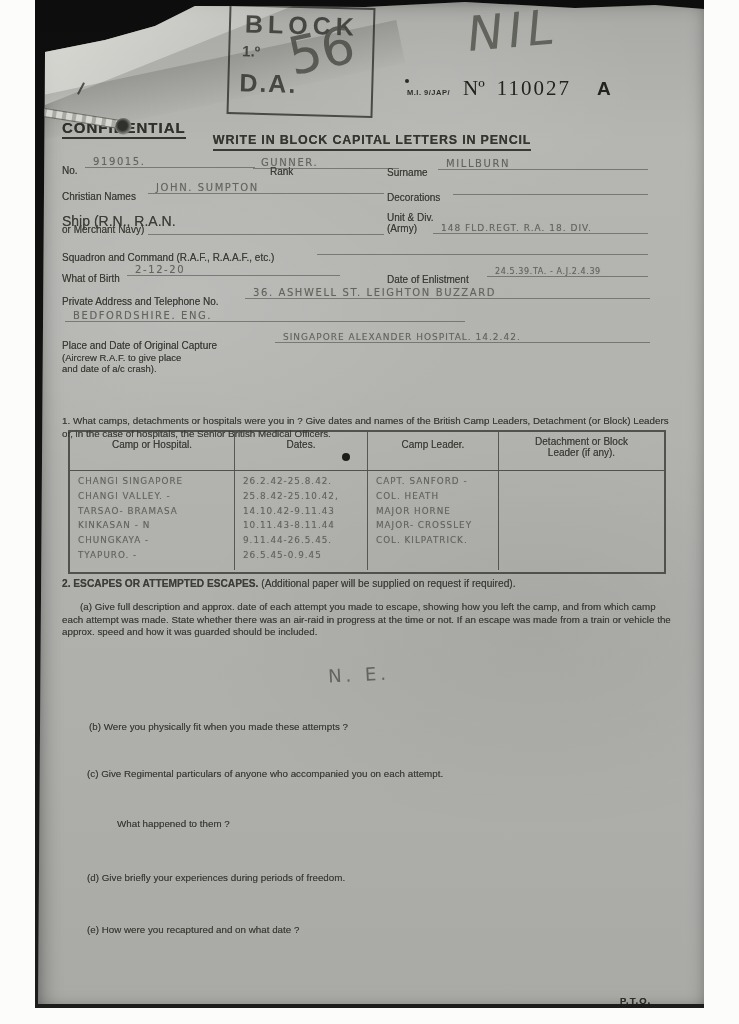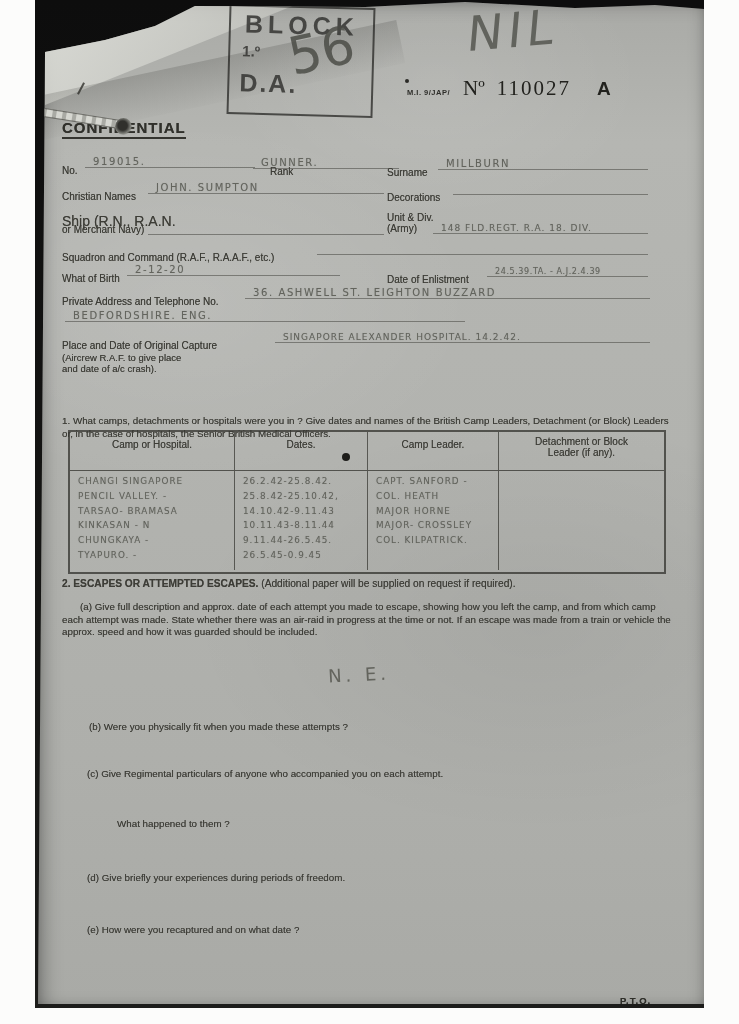--- a/index.html
+++ b/index.html
@@ -106,20 +106,23 @@
 
       <div class="mi9-dot"></div>
       <div class="mi9">M.I. 9/JAP/</div>
       <div class="serial">
         <span>Nº</span><span class="num">110027</span><span class="ltr">A</span>
       </div>
 
       <div class="string"></div>
       <div class="hole"></div>
 
+      <div class="title">
+        <span>WRITE IN BLOCK CAPITAL LETTERS IN PENCIL</span>
+      </div>
 
       <div class="lbl" style="left:27px;top:165px;">No.</div>
       <div class="rule" style="left:50px;top:152px;width:162px;">
         <span class="pencil">919015.</span>
       </div>
       <div class="lbl" style="left:188px;top:166px;padding-left:47px;">Rank</div>
       <div class="rule" style="left:218px;top:153px;width:138px;">
         <span class="pencil">GUNNER.</span>
       </div>
       <div class="lbl" style="left:352px;top:167px;">Surname</div>
@@ -182,21 +185,21 @@
         <div class="dotmark"></div>
         <div class="thead">
           <div class="cell c1 hcell">Camp or Hospital.</div>
           <div class="cell c2 hcell">Dates.</div>
           <div class="cell c3 hcell">Camp Leader.</div>
           <div class="cell c4 hcell" style="padding:4px 22px 0 22px;">Detachment or Block Leader (if any).</div>
         </div>
         <div class="tbody">
           <div class="cell c1 bcell">
             <div class="pencil trow">CHANGI SINGAPORE</div>
-            <div class="pencil trow">PENCIL VALLEY. -</div>
+            <div class="pencil trow">CHANGI VALLEY. -</div>
             <div class="pencil trow">TARSAO- BRAMASA</div>
             <div class="pencil trow">KINKASAN - N</div>
             <div class="pencil trow">CHUNGKAYA -</div>
             <div class="pencil trow">TYAPURO. -</div>
           </div>
           <div class="cell c2 bcell">
             <div class="pencil trow">26.2.42-25.8.42.</div>
             <div class="pencil trow">25.8.42-25.10.42,</div>
             <div class="pencil trow">14.10.42-9.11.43</div>
             <div class="pencil trow">10.11.43-8.11.44</div>

